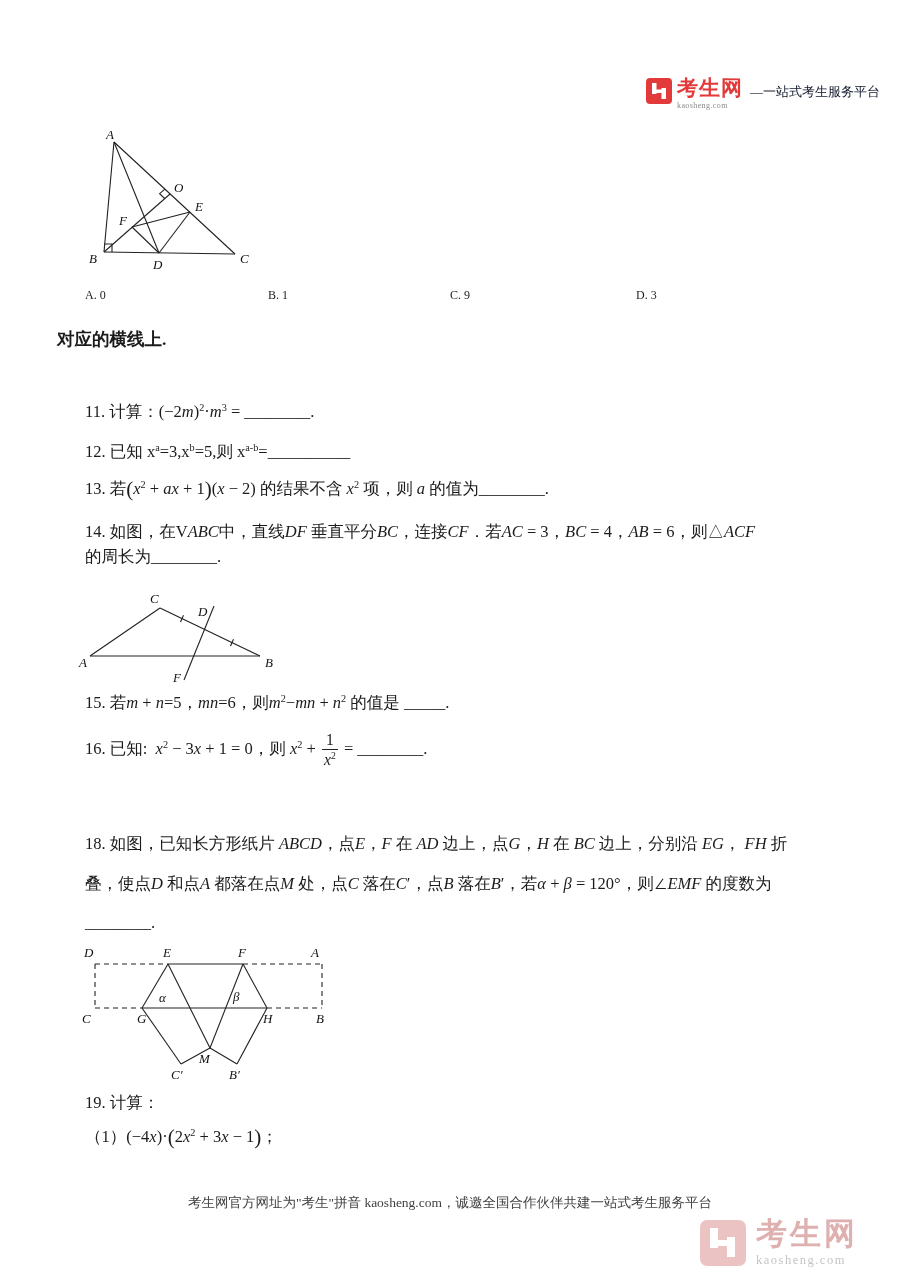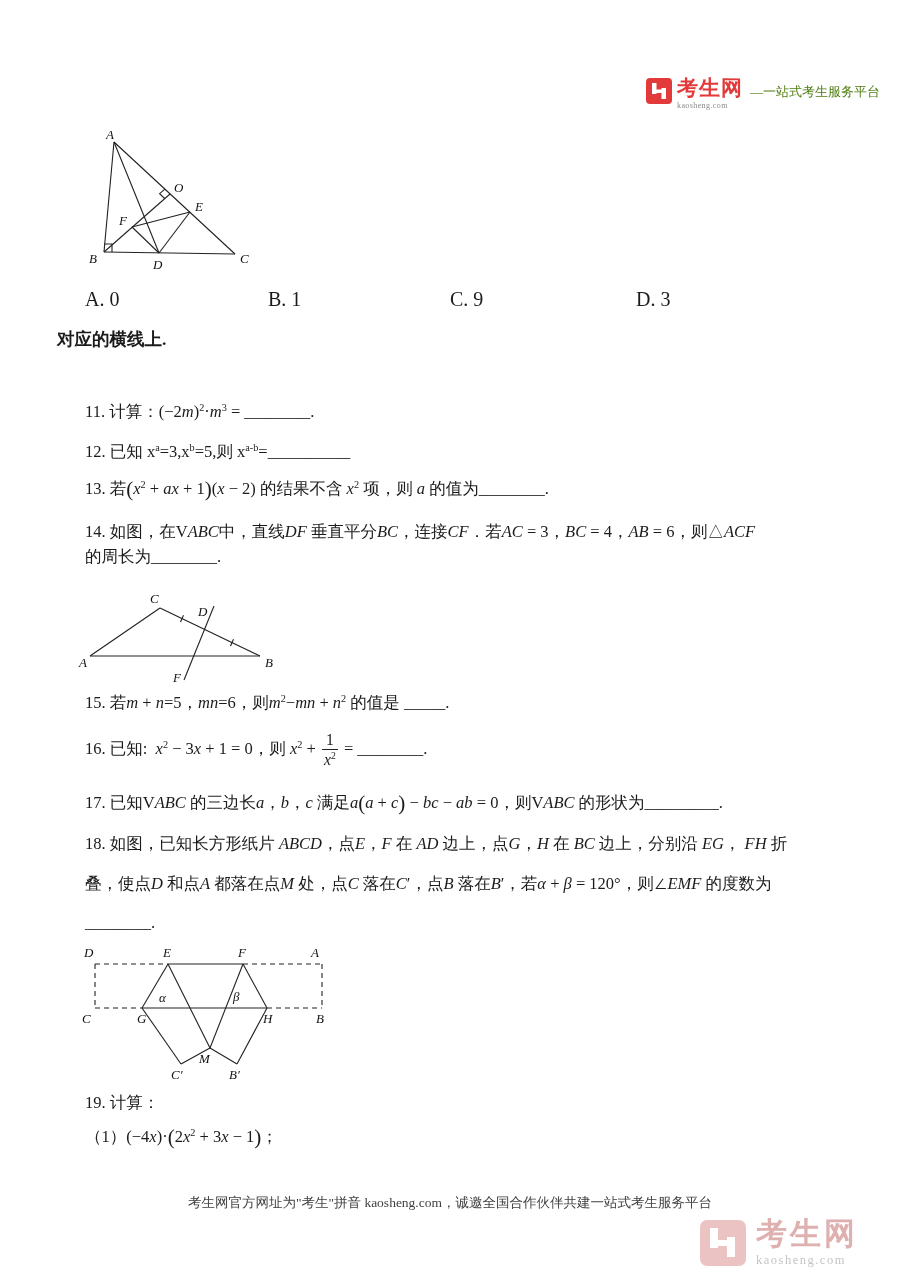--- a/index.html
+++ b/index.html
@@ -5,26 +5,26 @@
   html,body{margin:0;padding:0;background:#ffffff;}
   #page{
     position:relative;width:900px;height:1272px;margin:16px auto;background:#fff;
     font-family:"Liberation Serif", serif;color:#1b1b1b;overflow:hidden;
   }
   
   .logo{position:absolute;left:646px;top:62px;display:flex;align-items:flex-start;}
   .logo-name{font-size:21px;font-weight:700;color:#e23a3a;line-height:1;letter-spacing:1px;}
   .logo-domain{font-size:8px;color:#8a8a8a;margin-top:2px;letter-spacing:0.4px;}
   .logo-textcol{margin-left:5px;}
-  .logo-tagline{font-size:13px;color:#4d7c0f;margin-left:7px;margin-top:5px;white-space:nowrap;}
+  .logo-tagline{font-size:13px;color:#0f172a;margin-left:7px;margin-top:5px;white-space:nowrap;}
   
   .fig{position:absolute;}
   .fig text{font-family:"Liberation Serif", serif;font-style:italic;font-size:13px;fill:#111;}
   
-  .choices{position:absolute;top:272px;left:0;width:900px;height:22px;font-size:20px;}
+  .choices{position:absolute;top:272px;left:0;width:900px;height:22px;font-size:12px;}
   .choices span{position:absolute;top:0;}
   .choice-a{left:85px;} .choice-b{left:268px;} .choice-c{left:450px;} .choice-d{left:636px;}
   
   .section{position:absolute;left:57px;top:306px;width:800px;font-weight:700;font-size:17.5px;line-height:35px;}
   
   .q{position:absolute;left:85px;font-size:16.5px;white-space:nowrap;}
   .q i{font-family:"Liberation Serif", serif;}
   sup{font-size:0.62em;}
   .bp{font-size:1.28em;vertical-align:-0.08em;line-height:1;}
   .frac{display:inline-block;vertical-align:middle;text-align:center;line-height:1.05;font-size:0.95em;margin:0 2px;}
@@ -107,21 +107,20 @@
     </g>
     <text x="72" y="13">C</text>
     <text x="120" y="26">D</text>
     <text x="1" y="77">A</text>
     <text x="187" y="77">B</text>
     <text x="95" y="92">F</text>
   </svg>
 
   <div class="q" style="top:676px">15. 若<i>m</i> + <i>n</i>=5，<i>mn</i>=6，则<i>m</i><sup>2</sup>−<i>mn</i> + <i>n</i><sup>2</sup> 的值是 _____.</div>
   <div class="q" style="top:716px">16. 已知:&nbsp; <i>x</i><sup>2</sup> − 3<i>x</i> + 1 = 0，则 <i>x</i><sup>2</sup> + <span class="frac"><span class="fnum">1</span><span class="fden"><i>x</i><sup>2</sup></span></span> = ________.</div>
-  <div class="q" style="top:776px">17. 已知V<i>ABC</i> 的三边长<i>a</i>，<i>b</i>，<i>c</i> 满足<i>a</i><span class="bp">(</span><i>a</i> + <i>c</i><span class="bp">)</span> − <i>bc</i> − <i>ab</i> = 0，则V<i>ABC</i> 的形状为_________.</div>
   <div class="q" style="top:817px">18. 如图，已知长方形纸片 <i>ABCD</i>，点<i>E</i>，<i>F</i> 在 <i>AD</i> 边上，点<i>G</i>，<i>H</i> 在 <i>BC</i> 边上，分别沿 <i>EG</i>， <i>FH</i> 折</div>
   <div class="q" style="top:857px">叠，使点<i>D</i> 和点<i>A</i> 都落在点<i>M</i> 处，点<i>C</i> 落在<i>C</i>′，点<i>B</i> 落在<i>B</i>′，若<i>α</i> + <i>β</i> = 120°，则∠<i>EMF</i> 的度数为</div>
   <div class="q" style="top:897px">________.</div>
 
   <svg class="fig" style="left:78px;top:928px" width="275" height="145">
     <g stroke="#222" stroke-width="1.1" fill="none" stroke-dasharray="5,4">
       <line x1="17" y1="20" x2="90" y2="20"></line>
       <line x1="165" y1="20" x2="244" y2="20"></line>
       <line x1="17" y1="20" x2="17" y2="64"></line>
       <line x1="244" y1="20" x2="244" y2="64"></line>

